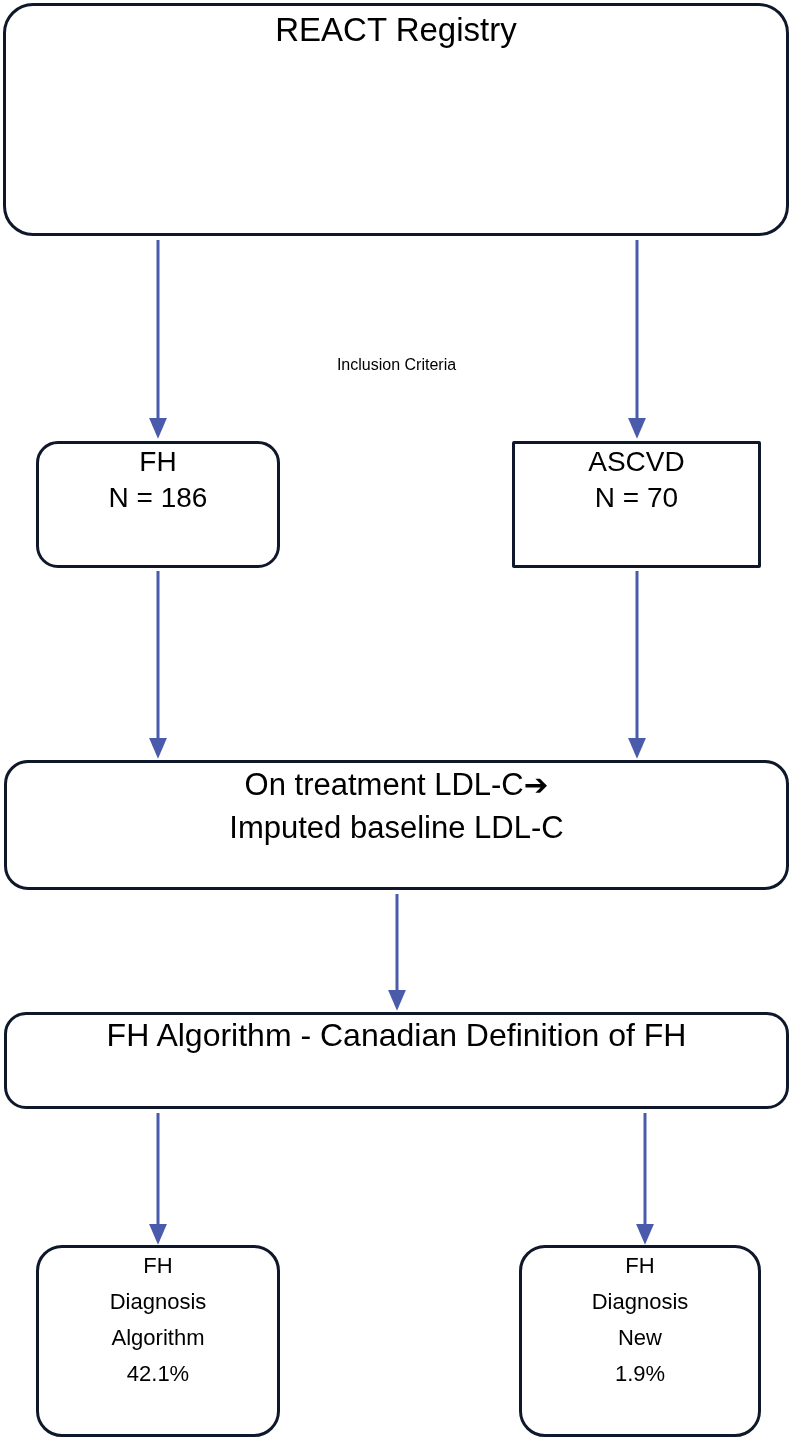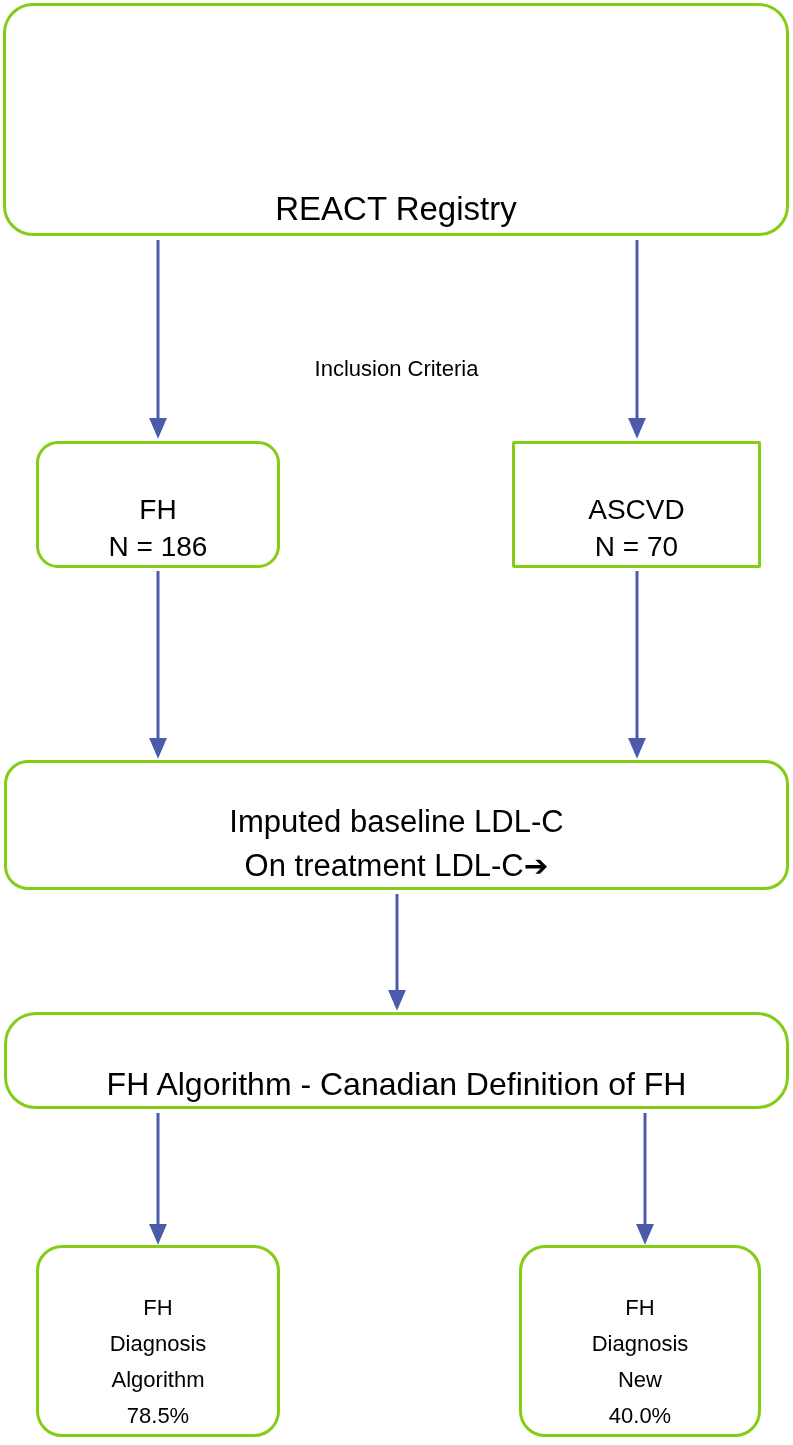--- a/index.html
+++ b/index.html
@@ -16,25 +16,25 @@
     position: relative;
     width: 793px;
     height: 1445px;
     background: #ffffff;
     overflow: hidden;
   }
   .node {
     position: absolute;
     box-sizing: border-box;
     background: #ffffff;
-    border: 3px solid #84cc16;
+    border: 3px solid #0f172a;
     display: flex;
     flex-direction: column;
     align-items: center;
-    justify-content: flex-end;
+    justify-content: flex-start;
     text-align: center;
     line-height: 1.30;
     color: #000000;
   }
   .node .line {
     display: block;
     white-space: nowrap;
   }
 
   
@@ -63,21 +63,21 @@
     left: 4px; top: 760px;
     width: 785px; height: 130px;
     border-radius: 24px;
     font-size: 31px;
   }
   #node-ldl .line { line-height: 1.40; }
 
   #node-algorithm {
     left: 4px; top: 1012px;
     width: 785px; height: 97px;
-    border-radius: 32px;
+    border-radius: 22px;
     font-size: 32px;
   }
 
   #node-confirmed {
     left: 36px; top: 1245px;
     width: 244px; height: 192px;
     border-radius: 26px;
     font-size: 22px;
   }
   #node-new {
@@ -92,21 +92,21 @@
   .connector {
     position: absolute;
     left: 0; top: 0;
     width: 793px; height: 1445px;
     pointer-events: none;
   }
 
   
   .edge-label {
     position: absolute;
-    font-size: 22px;
+    font-size: 16px;
     color: #000000;
     white-space: nowrap;
     text-align: center;
   }
   #label-inclusion {
     left: 0; top: 356px;
     width: 793px;
   }
 
   .arrow-glyph {
@@ -152,37 +152,37 @@
     <span class="line">FH</span>
     <span class="line">N = 186</span>
   </div>
 
   <div class="node" id="node-ascvd">
     <span class="line">ASCVD</span>
     <span class="line">N = 70</span>
   </div>
 
   <div class="node" id="node-ldl">
-    <span class="line">Imputed baseline LDL-C</span>
     <span class="line">
       <span>On treatment LDL-C</span><span class="arrow-glyph">➔</span>
     </span>
+    <span class="line">Imputed baseline LDL-C</span>
   </div>
 
   <div class="node" id="node-algorithm">
     <span class="line">FH Algorithm - Canadian Definition of FH</span>
   </div>
 
   <div class="node" id="node-confirmed">
     <span class="line">FH</span>
     <span class="line">Diagnosis</span>
     <span class="line">Algorithm</span>
-    <span class="line">78.5%</span>
+    <span class="line">42.1%</span>
   </div>
 
   <div class="node" id="node-new">
     <span class="line">FH</span>
     <span class="line">Diagnosis</span>
     <span class="line">New</span>
-    <span class="line">40.0%</span>
+    <span class="line">1.9%</span>
   </div>
 
 </div>
 
 </body></html>

